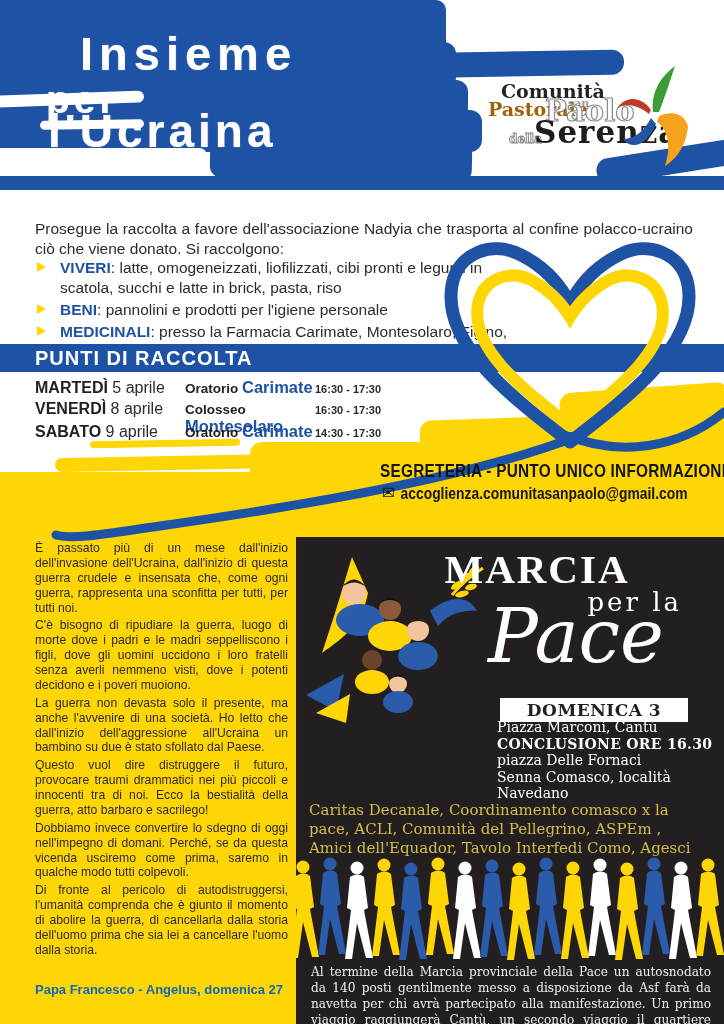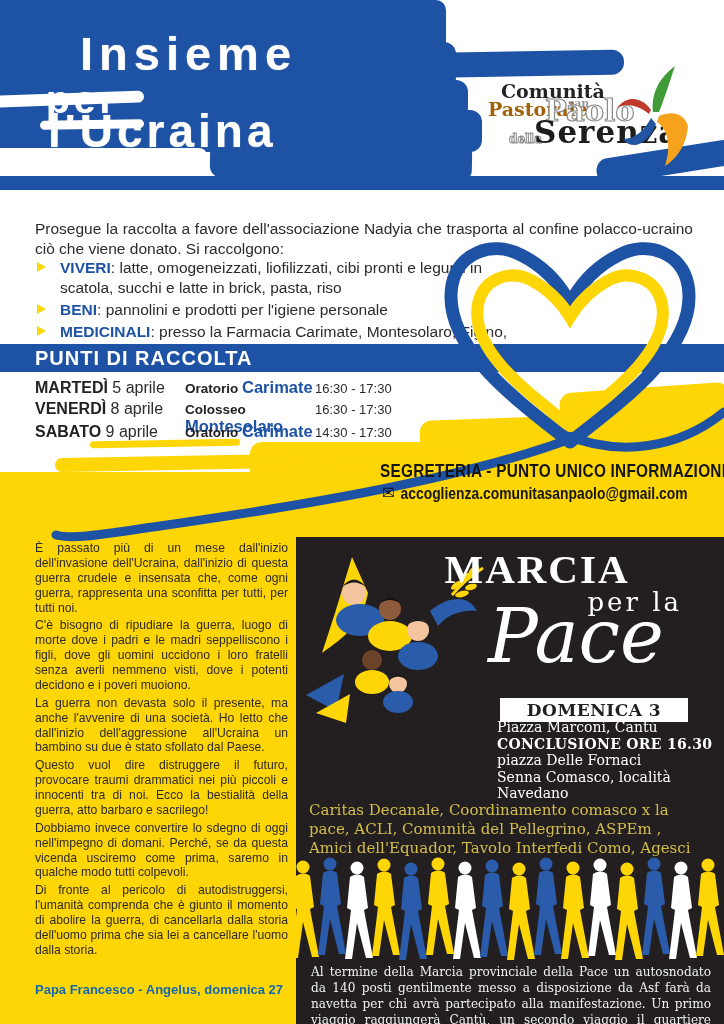--- a/index.html
+++ b/index.html
@@ -40,21 +40,21 @@
        border-left:9px solid #ffd605;border-top:5.5px solid transparent;border-bottom:5.5px solid transparent;}
   .blue-b{color:#1d52a5;font-weight:700;}
 
   
   .sched{left:35px;top:378px;}
   .srow{display:flex;align-items:baseline;height:22px;}
   .sday{width:150px;font-size:16px;}
   .sday b{font-weight:700;color:#222;}
   .splace{width:130px;font-size:13.5px;font-weight:700;color:#222;}
   .shl{color:#1d52a5;font-weight:700;font-size:16.5px;}
-  .stime{font-size:13px;font-weight:400;color:#2e2a2b;}
+  .stime{font-size:11px;font-weight:700;color:#2e2a2b;}
 
   
   .seg-h{left:380px;top:460px;font-size:18.5px;font-weight:800;color:#141414;white-space:nowrap;
          transform:scaleX(0.83);transform-origin:left top;letter-spacing:.3px;}
   .seg-e{left:382px;top:482px;font-size:16.5px;font-weight:700;color:#141414;white-space:nowrap;
          transform:scaleX(0.84);transform-origin:left top;}
   .mailico{font-weight:400;font-size:18px;margin-right:7px;}
 
   
   .letter{left:35px;top:541px;width:253px;height:438px;overflow:hidden;

